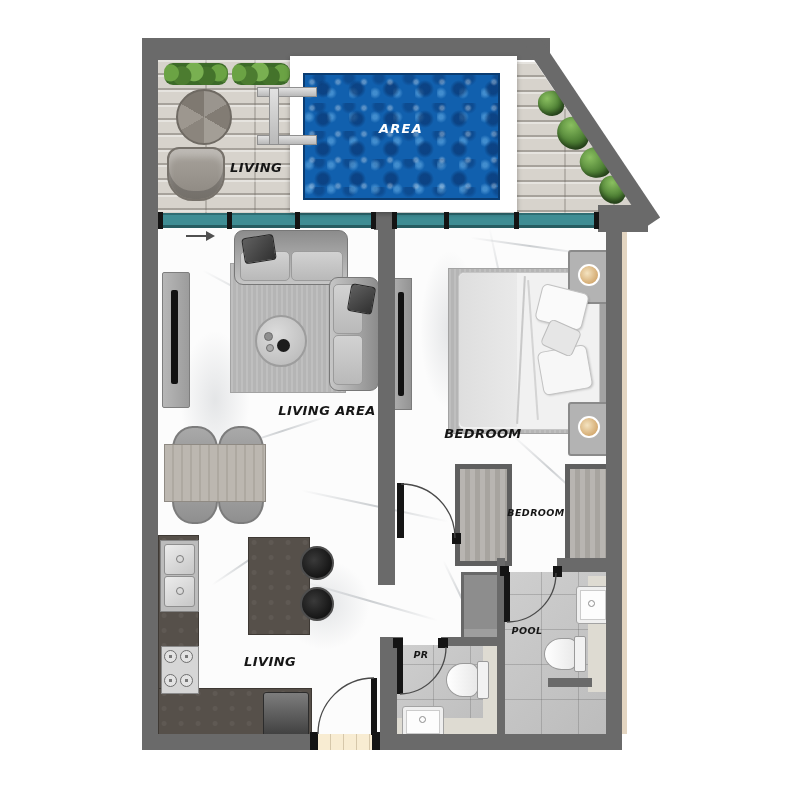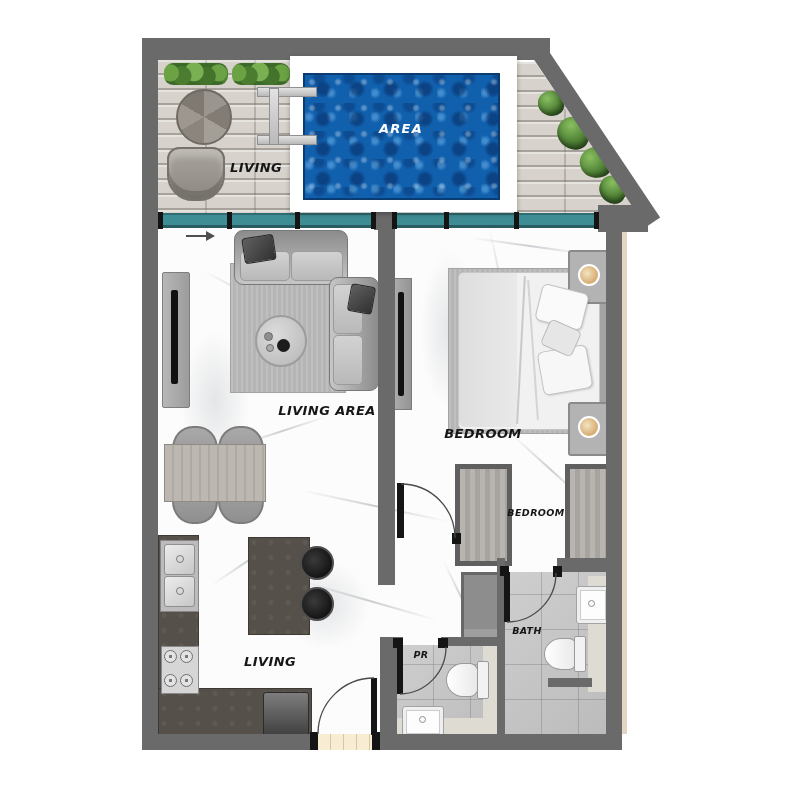--- a/index.html
+++ b/index.html
@@ -258,17 +258,17 @@
       <line x1="186" y1="236" x2="206" y2="236" stroke="#4f4f4f" stroke-width="2"></line>
       <polygon points="206,231 215,236 206,241" fill="#4f4f4f"></polygon>
     </g>
   </svg>
 
   <div class="lbl" style="left:256px;top:167px;">LIVING</div>
   <div class="lbl pool" style="left:401px;top:128px;">AREA</div>
   <div class="lbl" style="left:319px;top:410px;margin-left:8px;">LIVING AREA</div>
   <div class="lbl" style="left:483px;top:433px;">BEDROOM</div>
   <div class="lbl sm" style="left:536px;top:512px;">BEDROOM</div>
-  <div class="lbl sm" style="left:527px;top:630px;">BATH</div>
+  <div class="lbl sm" style="left:527px;top:630px;">POOL</div>
   <div class="lbl sm" style="left:421px;top:654px;">PR</div>
   <div class="lbl" style="left:270px;top:661px;">LIVING</div>
 
 </div>
 
 </body></html>

